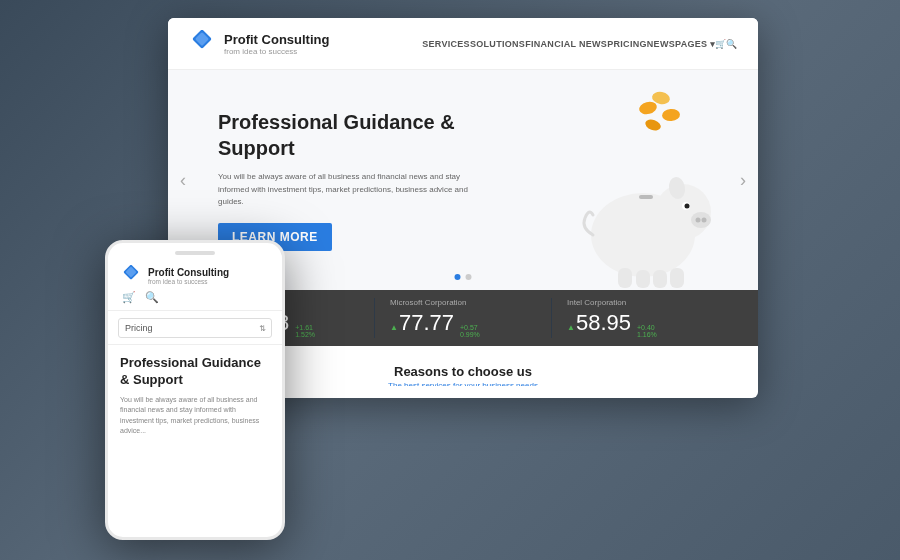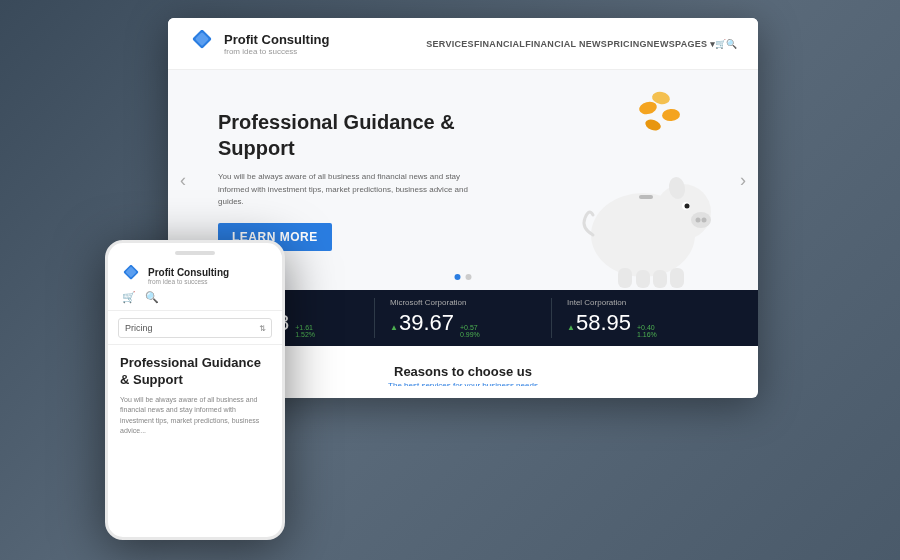--- a/index.html
+++ b/index.html
@@ -155,21 +155,21 @@
       width: 6px;
       height: 6px;
       border-radius: 50%;
       background: #ccc;
     }
     .dot.active { background: #2a7de1; }
 
     
     .desktop-ticker {
       height: 56px;
-      background: #0f172a;
+      background: #404040;
       display: flex;
       align-items: center;
       padding: 0 30px;
       gap: 0;
       overflow: hidden;
     }
     .ticker-item {
       flex: 1;
       padding: 0 15px;
       border-right: 1px solid #2e3a48;
@@ -330,21 +330,21 @@
         <rect x="7" y="2" width="14" height="14" rx="2" transform="rotate(45 14 9)" fill="#2a7de1"></rect>
         <rect x="9" y="4" width="10" height="10" rx="1.5" transform="rotate(45 14 9)" fill="#5a9ef0"></rect>
       </svg>
       <div class="logo-text-group">
         <span class="logo-title">Profit Consulting</span>
         <span class="logo-sub">from idea to success</span>
       </div>
     </div>
     <div class="desktop-nav-links">
       <span>SERVICES</span>
-      <span>FINANCIAL</span>
+      <span>SOLUTIONS</span>
       <span>FINANCIAL NEWS</span>
       <span>PRICING</span>
       <span>NEWS</span>
       <span>PAGES ▾</span>
       <span class="nav-icon">🛒</span>
       <span class="nav-icon">🔍</span>
     </div>
   </div>
 
   <div class="desktop-hero">
@@ -406,21 +406,21 @@
         <div class="ticker-change">
           <span>+1.61</span>
           <span>1.52%</span>
         </div>
       </div>
     </div>
     <div class="ticker-item">
       <div class="ticker-company">Microsoft Corporation</div>
       <div class="ticker-row">
         <span class="ticker-arrow">▲</span>
-        <span class="ticker-price">39.67</span>
+        <span class="ticker-price">77.77</span>
         <div class="ticker-change">
           <span>+0.57</span>
           <span>0.99%</span>
         </div>
       </div>
     </div>
     <div class="ticker-item">
       <div class="ticker-company">Intel Corporation</div>
       <div class="ticker-row">
         <span class="ticker-arrow">▲</span>

